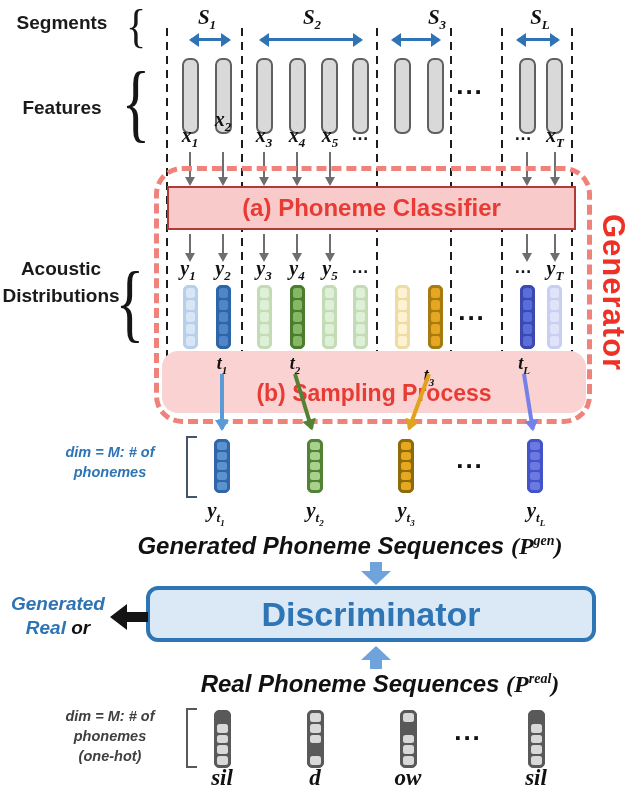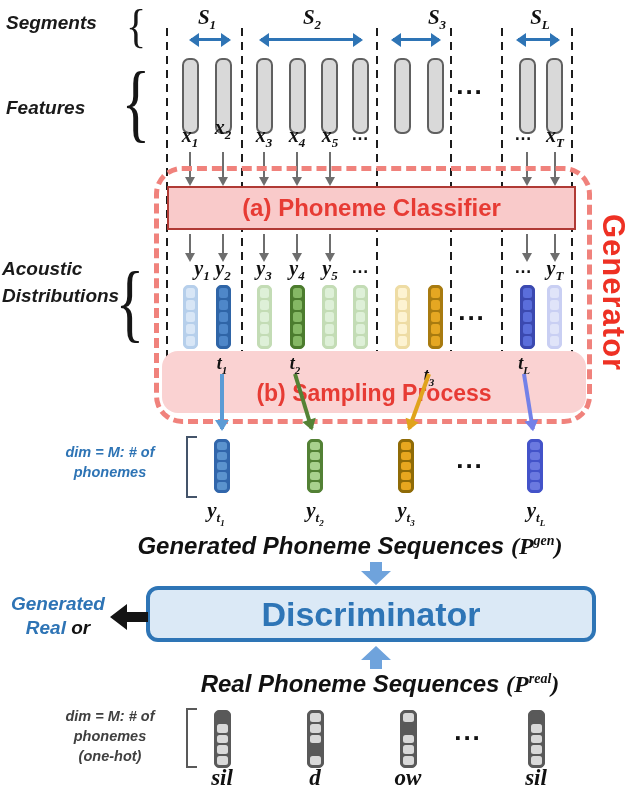--- a/index.html
+++ b/index.html
@@ -1,20 +1,20 @@
 <!DOCTYPE html>
 <html><head>
 <meta charset="utf-8">
 <style>
   html,body{margin:0;padding:0;background:#fff;}
   #canvas{position:relative;width:636px;height:798px;background:#ffffff;overflow:hidden;
           font-family:"Liberation Sans",sans-serif;}
   .abs{position:absolute;}
   
-  .sideLbl{font-weight:bold;font-style:italic;color:#1a1a1a;font-size:19px;text-align:left;}
+  .sideLbl{font-weight:bold;color:#1a1a1a;font-size:19px;text-align:center;}
   .math{font-family:"Liberation Serif",serif;font-style:italic;font-weight:bold;color:#111;}
   .mlab{font-size:20px;text-align:center;transform:translateX(-50%);white-space:nowrap;}
   .mlab sub{font-size:13px;}
   .slab{font-size:21px;}
   .tlab{font-size:18px;}
   .tlab sub{font-size:11px;}
   .ytlab{font-size:21px;}
   .ytlab sub{font-size:13px;}
   .ytlab sub sub{font-size:9px;}
   .phlab{font-size:23px;}
@@ -128,21 +128,21 @@
   <div class="abs bar" style="left:289px;top:58px"></div>
   <div class="abs bar" style="left:321px;top:58px"></div>
   <div class="abs bar" style="left:352px;top:58px"></div>
   <div class="abs bar" style="left:394px;top:58px"></div>
   <div class="abs bar" style="left:427px;top:58px"></div>
   <div class="abs bar" style="left:519px;top:58px"></div>
   <div class="abs bar" style="left:546px;top:58px"></div>
   <div class="abs dots-big" style="left:470px;top:70px">...</div>
 
   <span class="abs math mlab" style="left:190px;top:124px"><span>x</span><sub>1</sub></span>
-  <span class="abs math mlab" style="left:223px;top:116px"><span>x</span><sub>2</sub></span>
+  <span class="abs math mlab" style="left:223px;top:108px"><span>x</span><sub>2</sub></span>
   <span class="abs math mlab" style="left:264px;top:124px"><span>x</span><sub>3</sub></span>
   <span class="abs math mlab" style="left:297px;top:124px"><span>x</span><sub>4</sub></span>
   <span class="abs math mlab" style="left:330px;top:124px"><span>x</span><sub>5</sub></span>
   <span class="abs dots-mid" style="left:360px;top:128px">⋯</span>
   <span class="abs dots-mid" style="left:523px;top:128px">⋯</span>
   <span class="abs math mlab" style="left:555px;top:124px"><span>x</span><sub>T</sub></span>
 
   <div class="abs garrow" style="left:189px;top:152px;height:26px"></div>
   <div class="abs garrow" style="left:222px;top:152px;height:26px"></div>
   <div class="abs garrow" style="left:263px;top:152px;height:26px"></div>
@@ -157,21 +157,21 @@
   <div class="abs clsBox">(a) Phoneme Classifier</div>
 
   <div class="abs garrow" style="left:189px;top:234px;height:20px"></div>
   <div class="abs garrow" style="left:222px;top:234px;height:20px"></div>
   <div class="abs garrow" style="left:263px;top:234px;height:20px"></div>
   <div class="abs garrow" style="left:296px;top:234px;height:20px"></div>
   <div class="abs garrow" style="left:329px;top:234px;height:20px"></div>
   <div class="abs garrow" style="left:526px;top:234px;height:20px"></div>
   <div class="abs garrow" style="left:554px;top:234px;height:20px"></div>
 
-  <span class="abs math mlab" style="left:202px;top:257px"><span>y</span><sub>1</sub></span>
+  <span class="abs math mlab" style="left:188px;top:257px"><span>y</span><sub>1</sub></span>
   <span class="abs math mlab" style="left:223px;top:257px"><span>y</span><sub>2</sub></span>
   <span class="abs math mlab" style="left:264px;top:257px"><span>y</span><sub>3</sub></span>
   <span class="abs math mlab" style="left:297px;top:257px"><span>y</span><sub>4</sub></span>
   <span class="abs math mlab" style="left:330px;top:257px"><span>y</span><sub>5</sub></span>
   <span class="abs dots-mid" style="left:360px;top:261px">⋯</span>
   <span class="abs dots-mid" style="left:523px;top:261px">⋯</span>
   <span class="abs math mlab" style="left:555px;top:257px"><span>y</span><sub>T</sub></span>
 
   <div class="abs vec dvec c-lblue" style="left:183px">
       <i></i>

